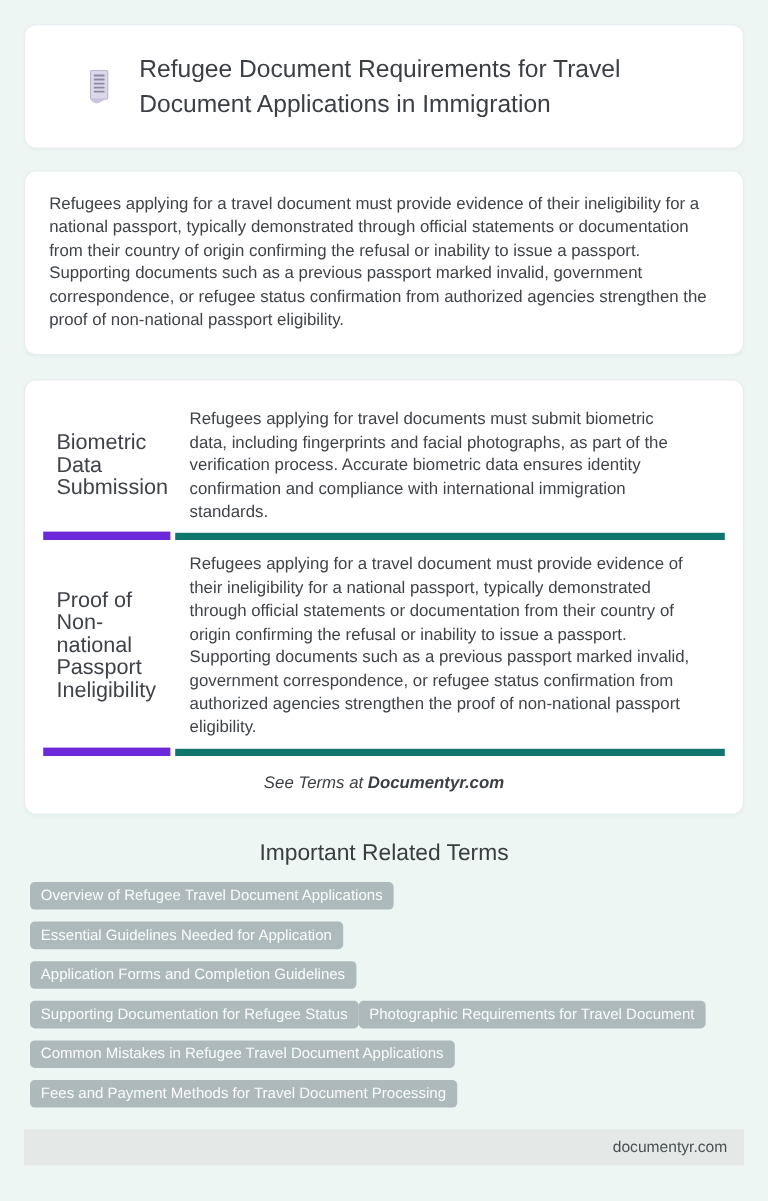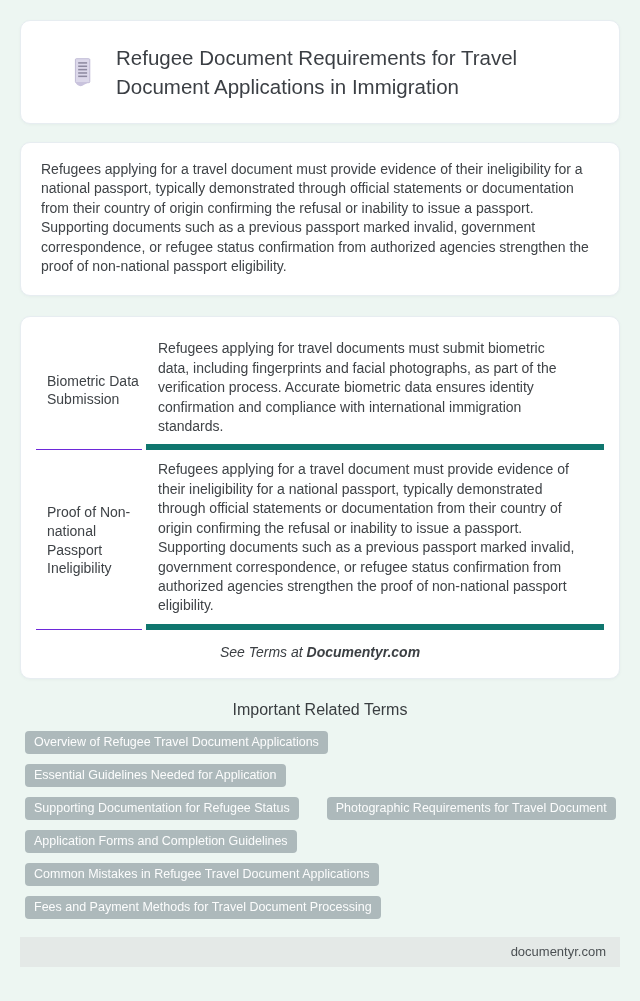--- a/index.html
+++ b/index.html
@@ -41,47 +41,47 @@
     line-height:19.4px;
     color:#3f4347;
   }
   
   .table-card { margin-top:20px; padding:12px 15px 18px 15px; }
   .req-row { display:flex; column-gap:4px; }
   .req-term {
     width:106px; flex:none;
     padding:10px 0 8px 11px;
     display:flex; align-items:center;
-    border-bottom:1px solid #6d28d9;
-    font-size:14px; line-height:18.8px;
+    border-bottom:7px solid #6d28d9;
+    font-size:18px; line-height:18.8px;
   }
   .req-desc {
     flex:1;
     padding:10px 26px 8px 12px;
     border-bottom:6px solid #0f766e;
     font-size:14px; line-height:19.4px;
   }
   .see-more {
     text-align:center;
     font-style:italic;
     font-size:14px;
     margin-top:14px;
     color:#3c4044;
   }
   .see-more .brand { font-weight:700; cursor:pointer; }
   
   .related-heading {
     text-align:center;
-    font-size:16px;
+    font-size:19px;
     font-weight:400;
     color:#393d40;
     margin-top:22px;
   }
   .tags { margin-top:12px; padding:0 5px; }
-  .tag-row { display:flex; gap:28px; margin-bottom:10px; }
+  .tag-row { display:flex; gap:0; margin-bottom:10px; }
   .tag {
     display:inline-block;
     background:#adb9bb;
     color:#fcfdfd;
     font-size:12.5px;
     line-height:15px;
     padding:4px 9px;
     border-radius:4px;
     white-space:nowrap;
     cursor:pointer;
@@ -140,25 +140,25 @@
   <h2 class="related-heading">Important Related Terms</h2>
 
   <div class="tags">
     <div class="tag-row">
       <span class="tag">Overview of Refugee Travel Document Applications</span>
     </div>
     <div class="tag-row">
       <span class="tag">Essential Guidelines Needed for Application</span>
     </div>
     <div class="tag-row">
+      <span class="tag">Application Forms and Completion Guidelines</span>
+    </div>
+    <div class="tag-row">
       <span class="tag">Supporting Documentation for Refugee Status</span>
       <span class="tag">Photographic Requirements for Travel Document</span>
-    </div>
-    <div class="tag-row">
-      <span class="tag">Application Forms and Completion Guidelines</span>
     </div>
     <div class="tag-row">
       <span class="tag">Common Mistakes in Refugee Travel Document Applications</span>
     </div>
     <div class="tag-row">
       <span class="tag">Fees and Payment Methods for Travel Document Processing</span>
     </div>
   </div>
 
   <div class="footer-bar">

